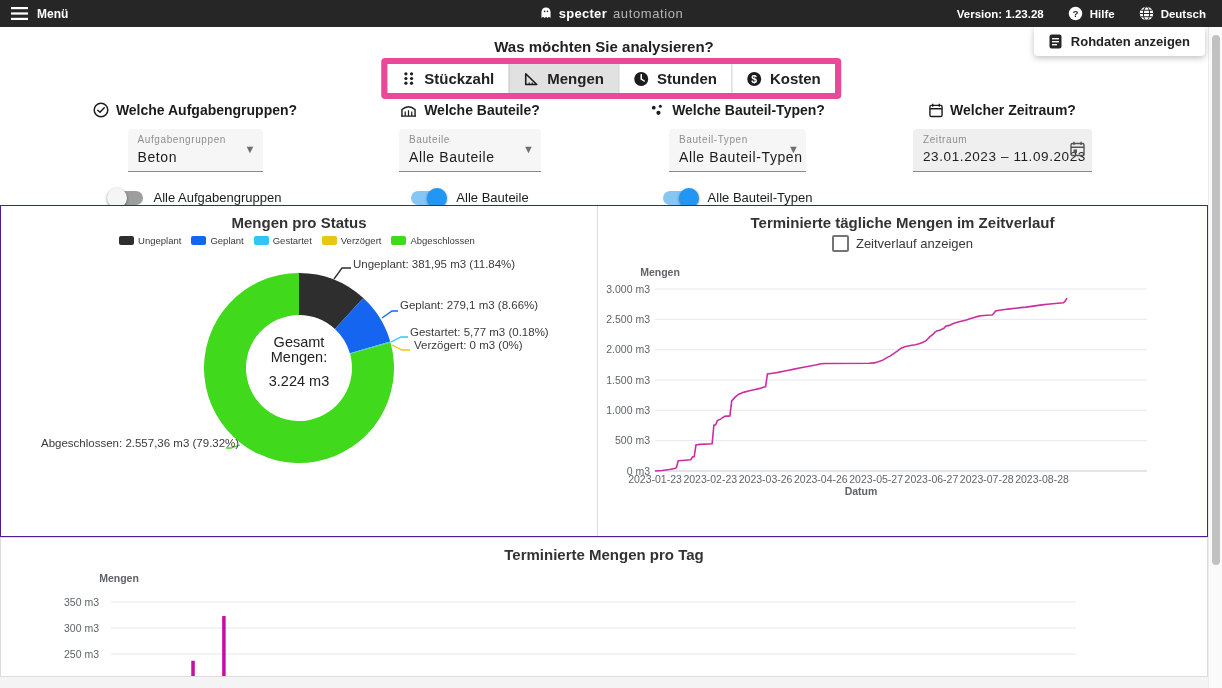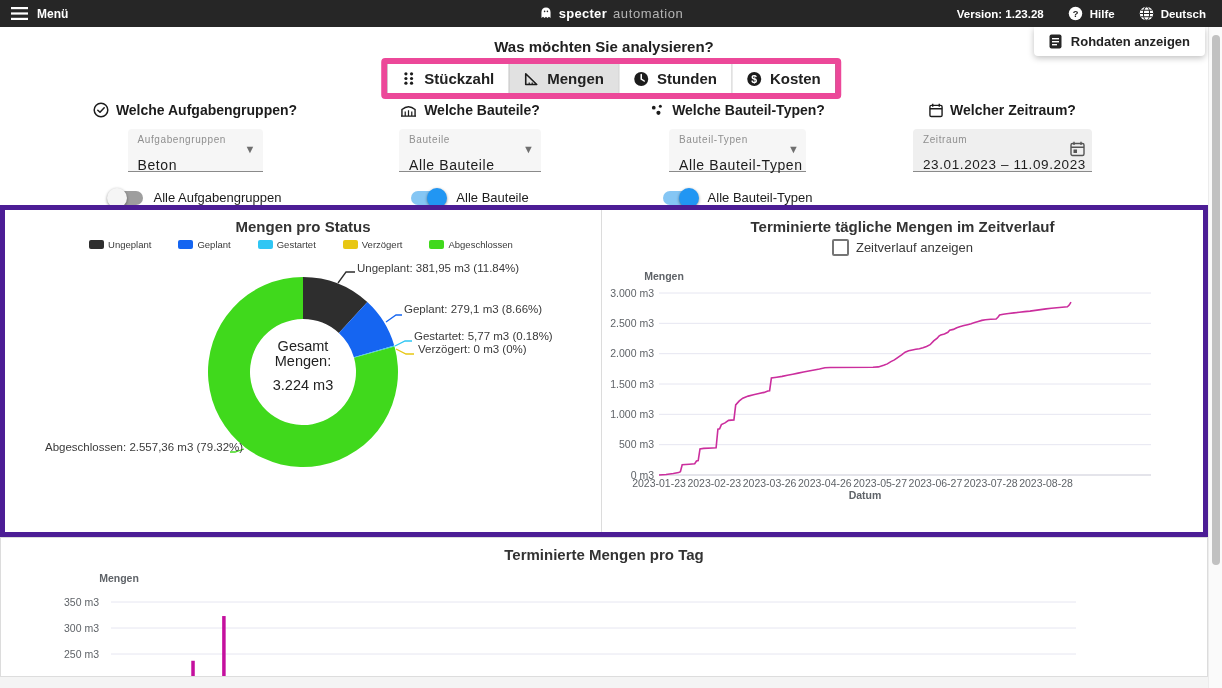--- a/index.html
+++ b/index.html
@@ -36,39 +36,39 @@
   .tab:last-child{border-right:none;}
   .tab.active{background:#e1e1e1;}
 
   
   .filter-col{position:absolute;top:102px;text-align:center;}
   .filter-head{display:flex;align-items:center;justify-content:center;gap:7px;
                font-size:14px;font-weight:700;color:#1c1c1c;}
   .select-field{position:relative;margin:11px auto 0;height:42px;background:#f6f6f6;
                 border-bottom:1px solid #8a8a8a;border-radius:4px 4px 0 0;text-align:left;cursor:pointer;}
   .select-field .fl{position:absolute;left:10px;top:5px;font-size:10px;color:#8f8f8f;letter-spacing:.6px;}
-  .select-field .fv{position:absolute;left:10px;top:28px;font-size:14px;color:#1c1c1c;letter-spacing:.6px;}
+  .select-field .fv{position:absolute;left:10px;top:20px;font-size:14px;color:#1c1c1c;letter-spacing:.6px;}
   .select-field .arrow{position:absolute;right:7px;top:14px;color:#6f6f6f;font-size:11px;}
   .toggle-row{display:flex;align-items:center;justify-content:center;gap:11px;margin-top:18px;}
   .toggle-row span{font-size:13px;color:#1c1c1c;}
   .toggle{position:relative;width:34px;height:14px;border-radius:7px;background:#9e9e9e;cursor:pointer;flex:0 0 auto;}
   .toggle .thumb{position:absolute;left:-2px;top:-3px;width:20px;height:20px;border-radius:50%;
                  background:#f5f5f5;box-shadow:0 1px 3px rgba(0,0,0,.45);}
   .toggle.on{background:#85c6f4;}
   .toggle.on .thumb{left:16px;background:#2196f3;}
 
   
   .charts-top{position:absolute;left:0;top:205px;width:1208px;height:332px;
-              border:5px solid #4c1d95;box-sizing:border-box;display:flex;background:#fff;}
+              border:1px solid #4c1d95;box-sizing:border-box;display:flex;background:#fff;}
   .panel-left{position:relative;width:597px;border-right:1px solid #dcdcdc;box-sizing:border-box;}
   .panel-right{position:relative;flex:1;}
   .chart-title{position:absolute;left:0;right:0;top:8px;text-align:center;
                font-size:15px;font-weight:700;color:#333;}
   .legend{position:absolute;left:0;right:4px;top:29px;display:flex;justify-content:center;
-          align-items:center;gap:27px;text-align:right;}
+          align-items:center;gap:10px;text-align:right;}
   .legend .li{display:flex;align-items:center;gap:4px;font-size:9.5px;color:#3a3a3a;}
   .legend .sw{width:15px;height:9px;border-radius:2px;}
   .co-label{position:absolute;font-size:11.5px;color:#3a3a3a;white-space:nowrap;}
   .co-0{left:352px;top:52px;}
   .co-1{left:399px;top:93px;}
   .co-2{left:409px;top:120px;}
   .co-3{left:413px;top:133px;}
   .co-4{left:40px;top:231px;width:182px;text-align:right;}
   .donut-center{position:absolute;left:228px;top:129px;width:140px;text-align:center;
                 font-size:14.5px;color:#222;line-height:15px;}

